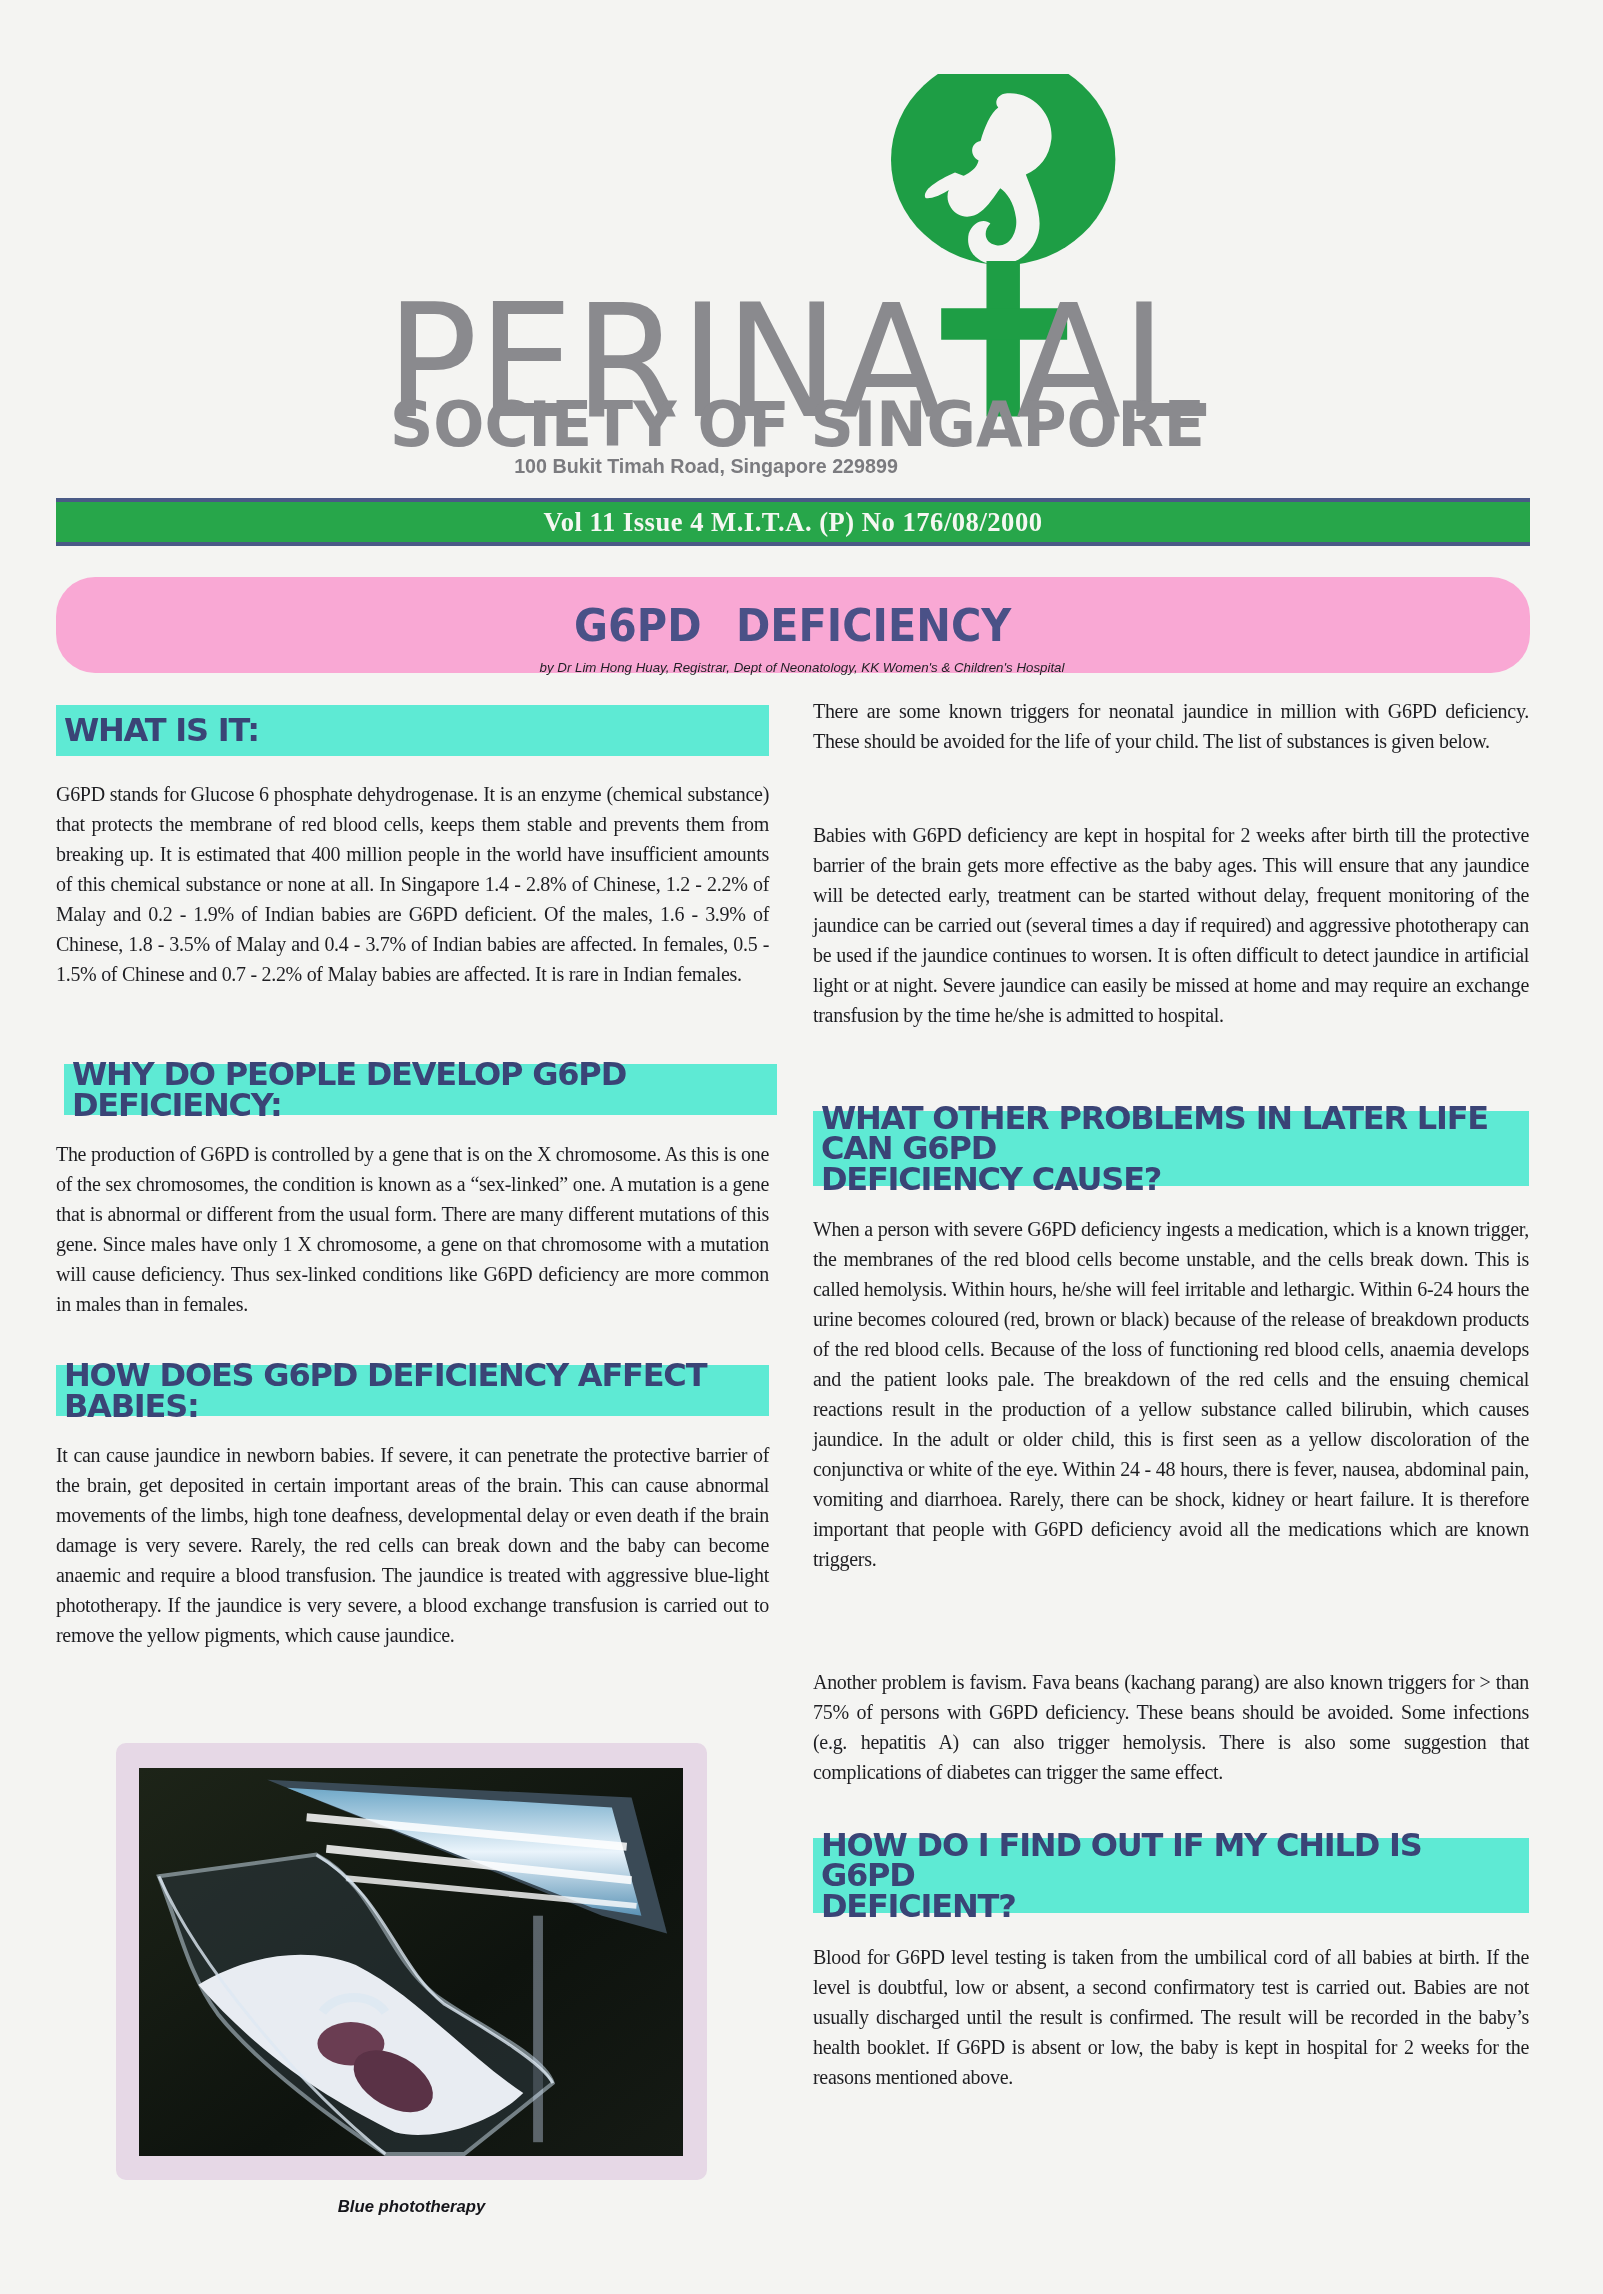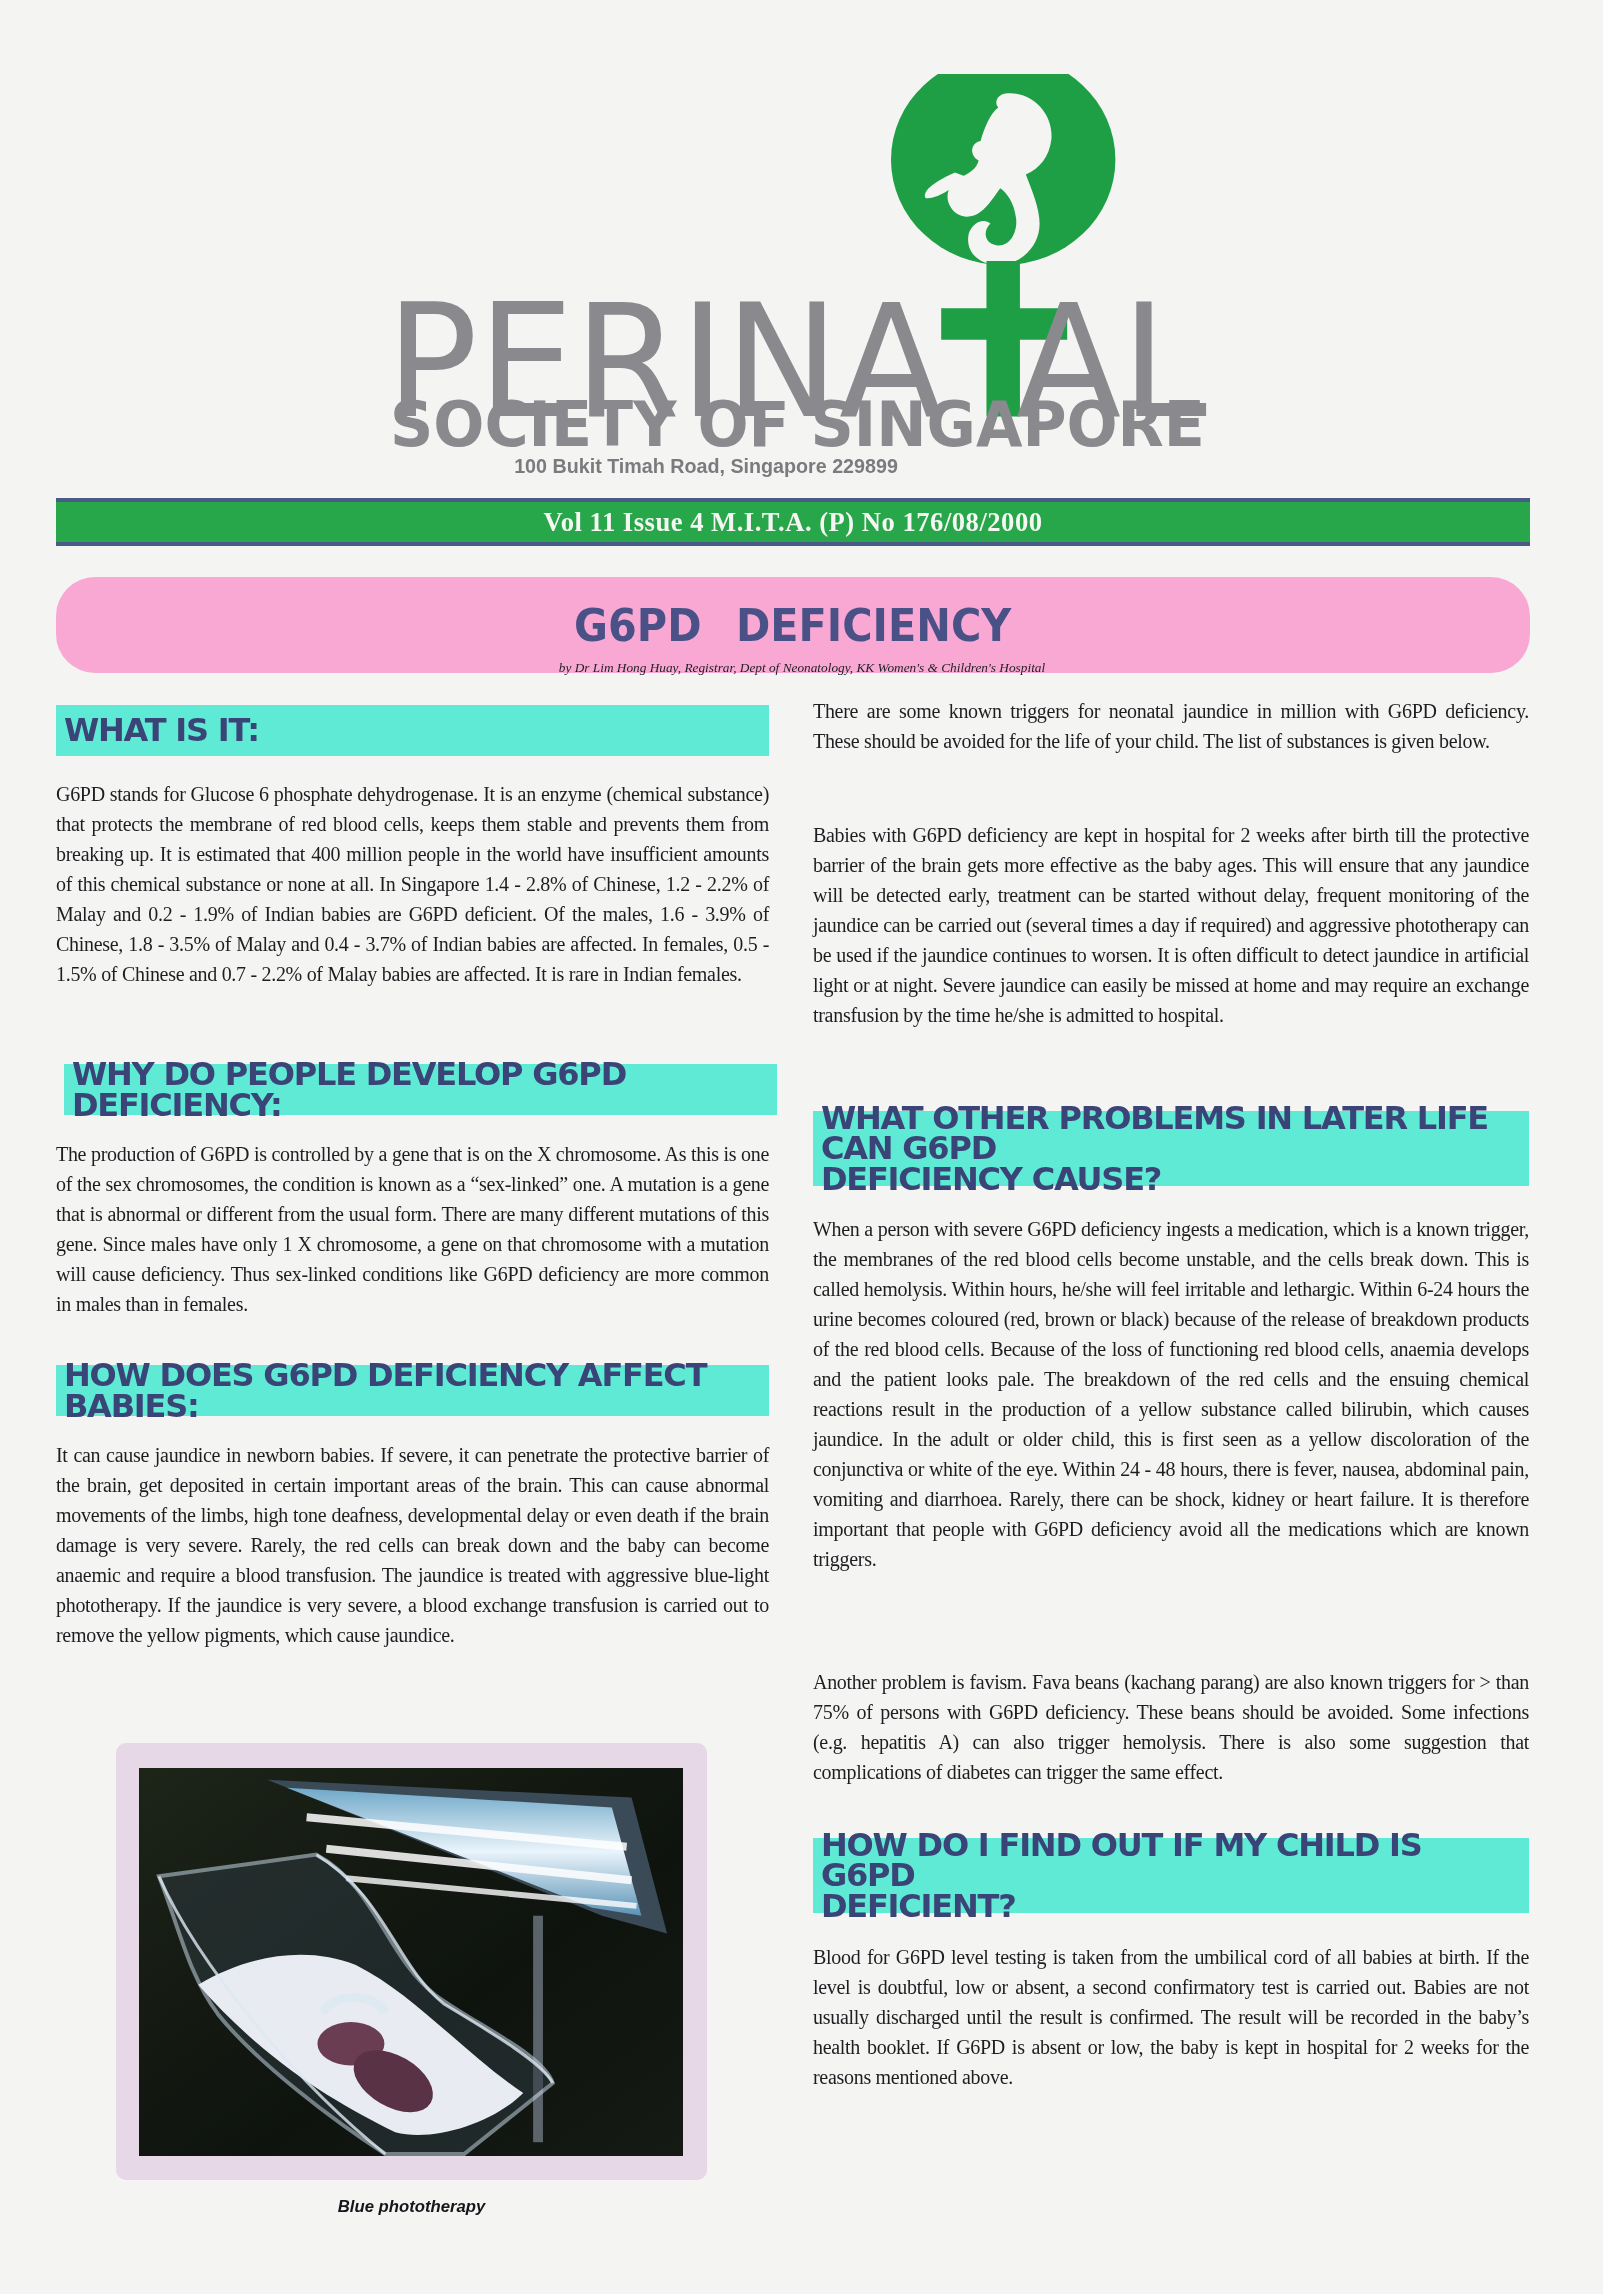--- a/index.html
+++ b/index.html
@@ -30,21 +30,21 @@
       position: absolute; left: 56px; top: 577px; width: 1474px; height: 96px;
       background: #f9a8d4; border-radius: 39px;
       display: flex; align-items: center; justify-content: center;
     }
     .title-text {
       font-family: "DejaVu Sans", sans-serif; font-weight: bold; font-size: 45px; color: #4a5187;
       letter-spacing: 0px; word-spacing: 21.7px; transform: scaleX(0.92);
     }
     .byline {
       position: absolute; left: 0; width: 1604px; top: 660px; text-align: center;
-      font-family: Liberation Serif, serif; font-style: italic; font-size: 13.3px; color: #1f1f24;
+      font-family: Liberation Sans, sans-serif; font-style: italic; font-size: 13.3px; color: #1f1f24;
     }
 
     
     .col { position: absolute; top: 0; }
     .col-left { left: 56px; width: 713px; }
     .col-right { left: 813px; width: 716px; }
 
     .sec-head {
       position: absolute; background: #5eead4; padding: 0 7.9px;
       font-family: "DejaVu Sans", sans-serif; font-weight: bold; color: #3a4476;

